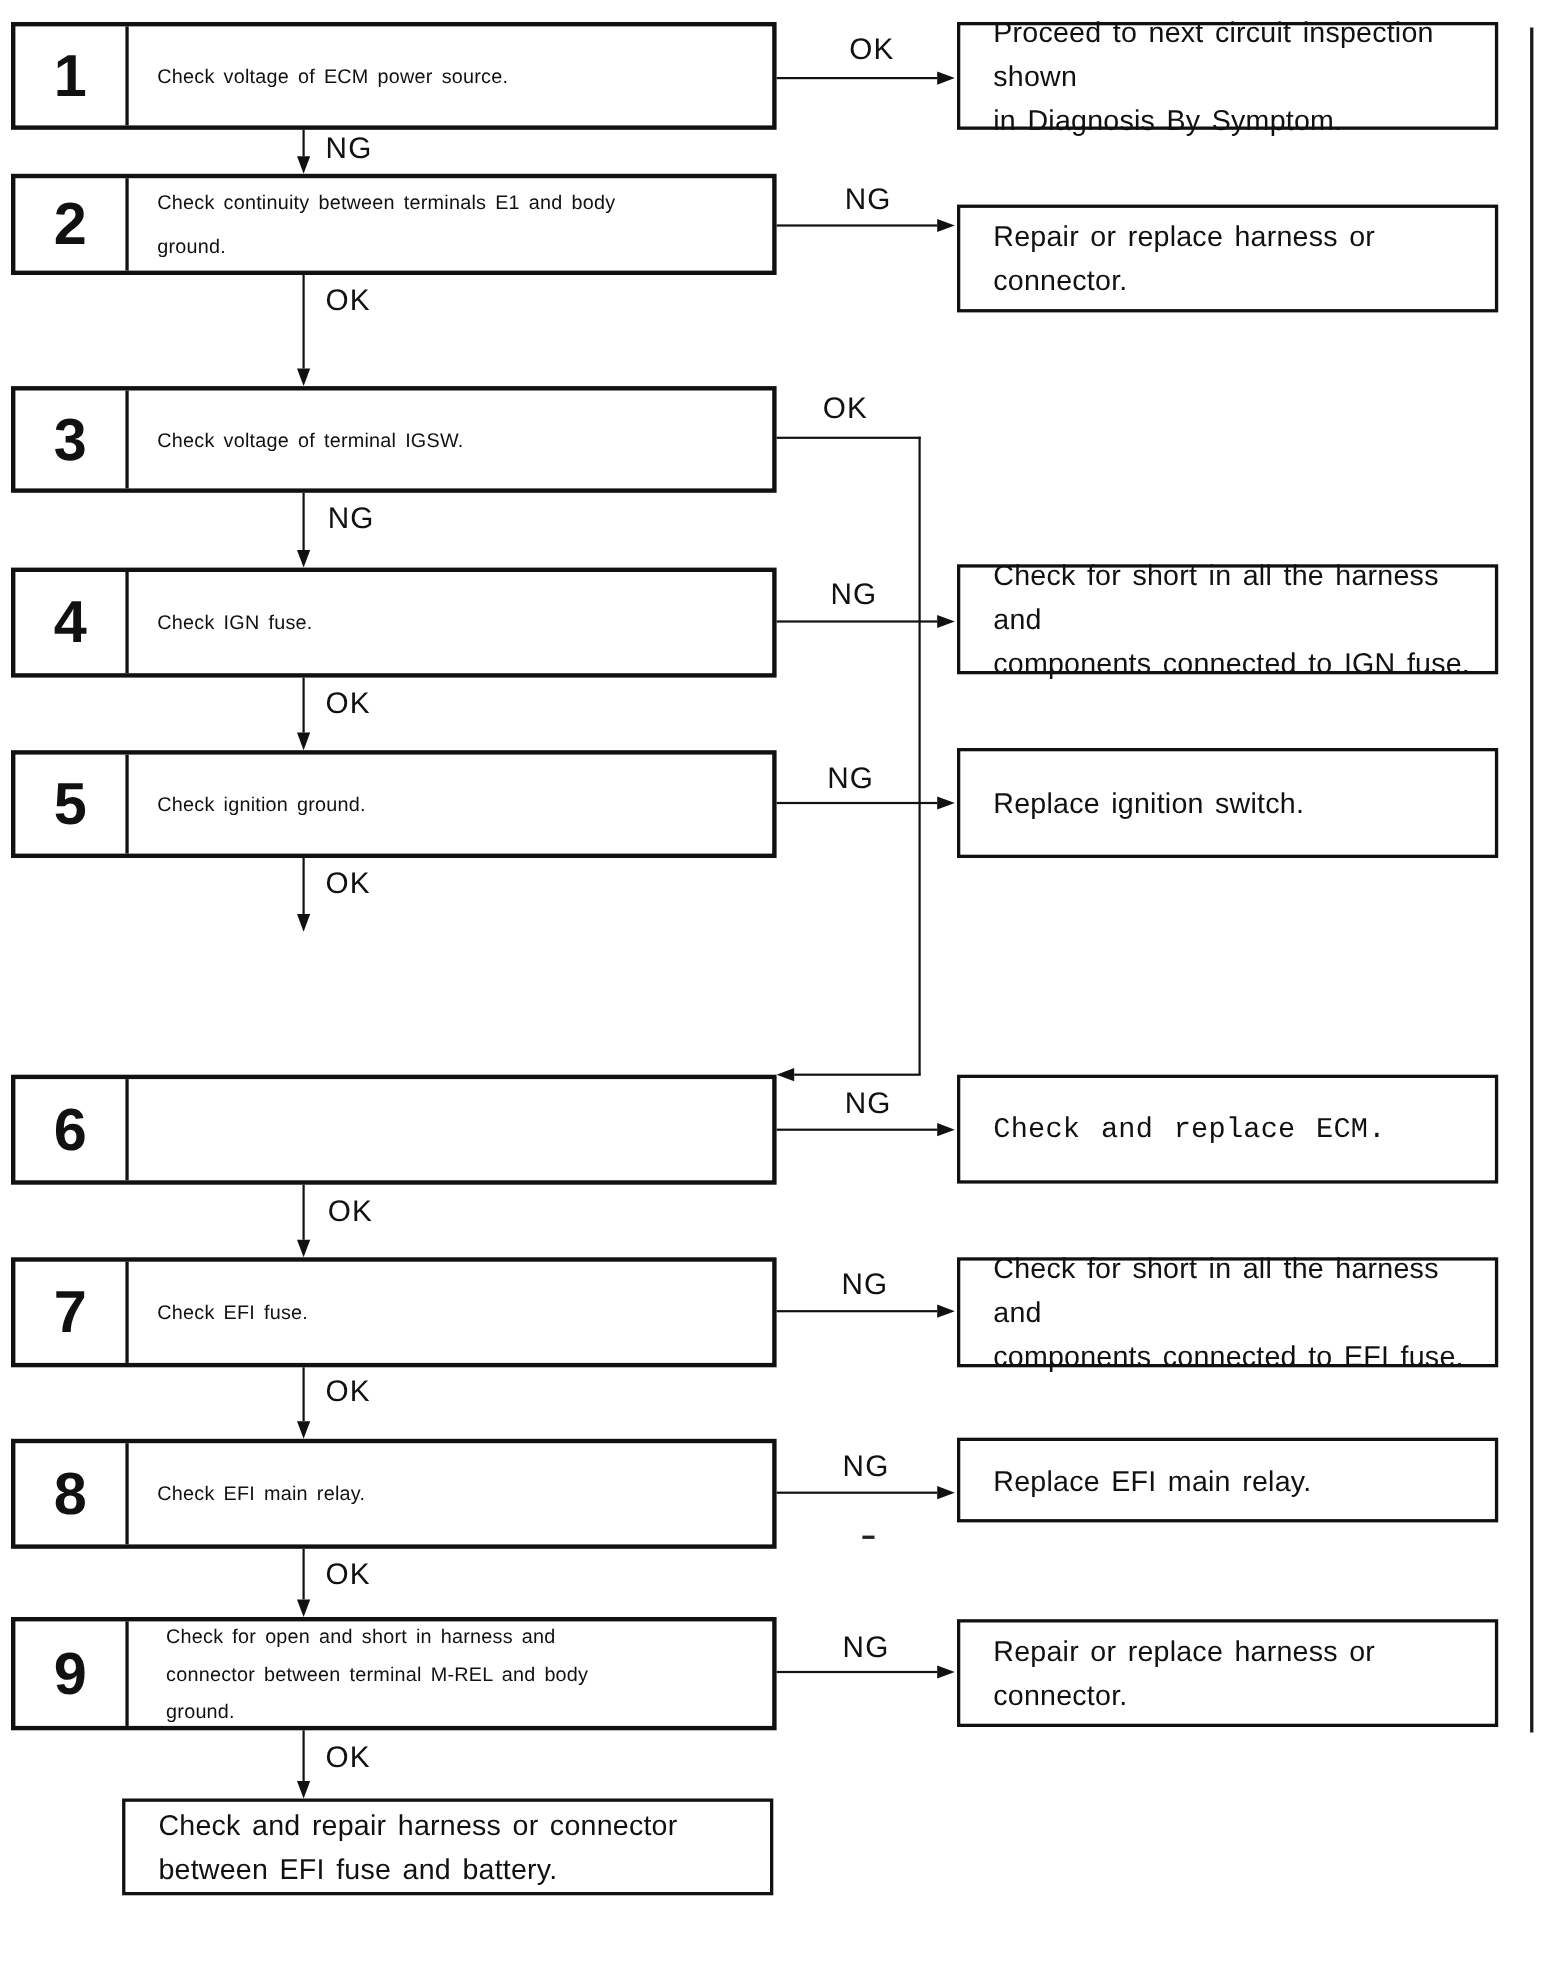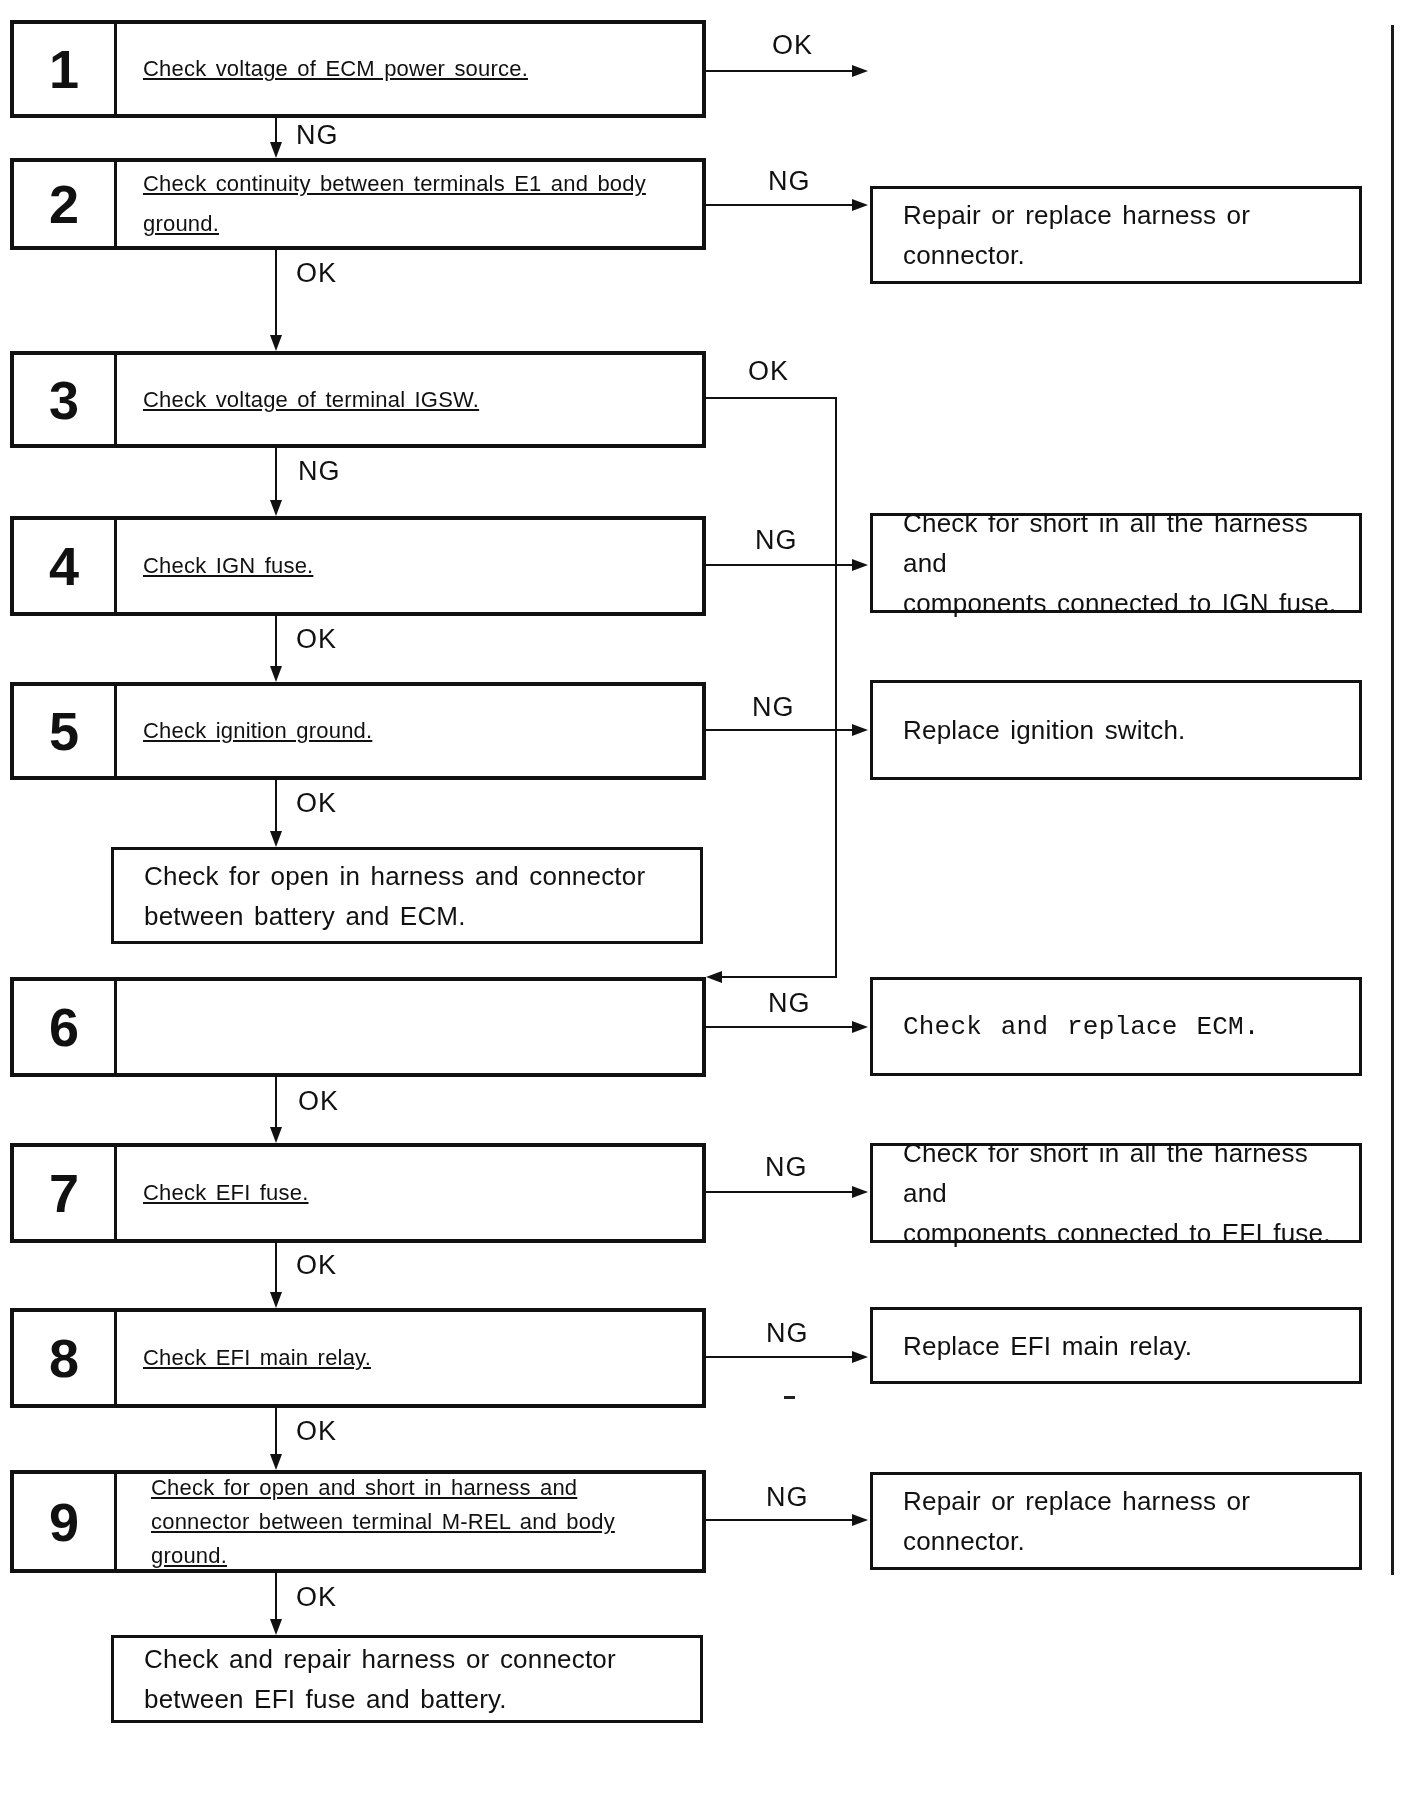--- a/index.html
+++ b/index.html
@@ -31,26 +31,25 @@
     font-size:54px;
     font-weight:700;
     flex:0 0 auto;
   }
   .steptxt{
     flex:1;
     display:flex;
     align-items:center;
     padding-left:26px;
     padding-right:10px;
-    font-size:22px;
+    font-size:18px;
     line-height:40px;
     white-space:pre-line;
     word-spacing:3px;
     letter-spacing:0.2px;
-    text-decoration:underline;
   }
   .plainbox{
     position:absolute;
     border:3px solid #111;
     box-sizing:border-box;
     background:#fff;
     display:flex;
     align-items:center;
     padding-left:30px;
     padding-right:12px;
@@ -128,30 +127,30 @@
     <div class="steptxt">Check EFI main relay.</div>
   </div>
 
   <div class="stepbox" style="top:1470px;height:103px;">
     <div class="numcell">9</div>
     <div class="steptxt" style="line-height:34px;padding-left:34px;">Check for open and short in harness and
 connector between terminal M-REL and body
 ground.</div>
   </div>
 
-  <div class="plainbox indent" style="top:847px;height:97px;">
-    <span>Check for open in harness and connector
-between battery and ECM.</span>
-  </div>
 
   <div class="plainbox indent" style="top:1635px;height:88px;">
     <span>Check and repair harness or connector
 between EFI fuse and battery.</span>
   </div>
 
+  <div class="plainbox result" style="top:20px;height:98px;">
+    <span>Proceed to next circuit inspection shown
+in Diagnosis By Symptom.</span>
+  </div>
 
   <div class="plainbox result" style="top:186px;height:98px;">
     <span>Repair or replace harness or connector.</span>
   </div>
 
   <div class="plainbox result" style="top:513px;height:100px;">
     <span>Check for short in all the harness and
 components connected to IGN fuse.</span>
   </div>
 

